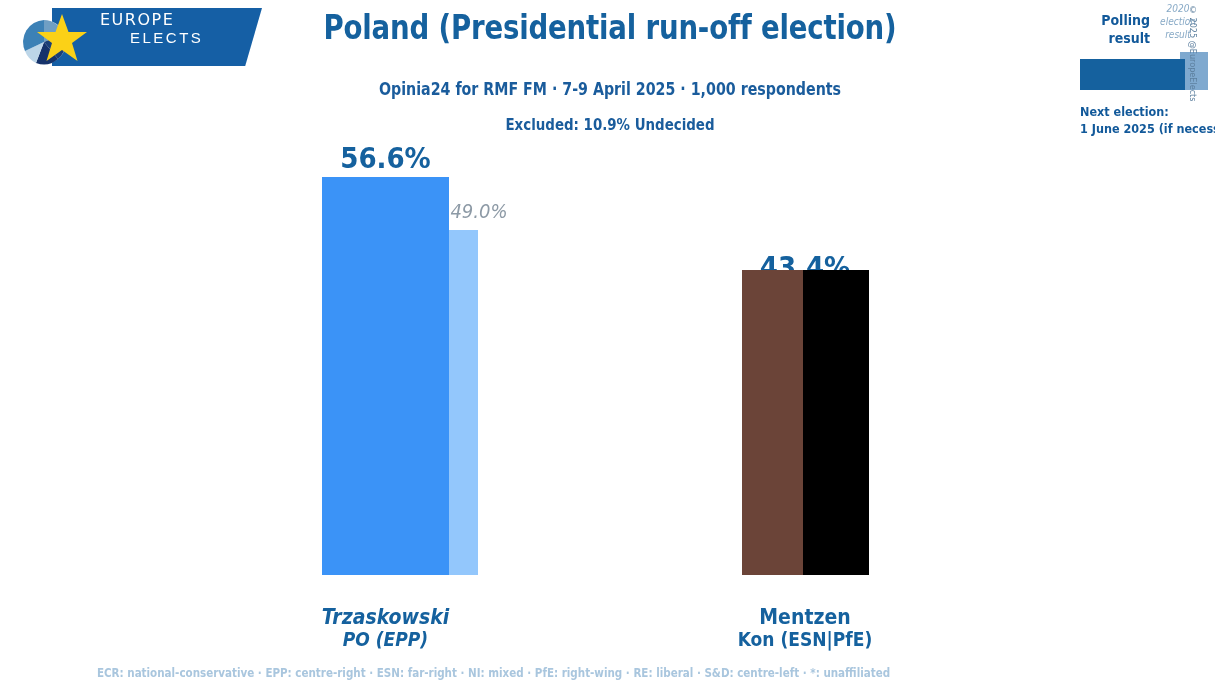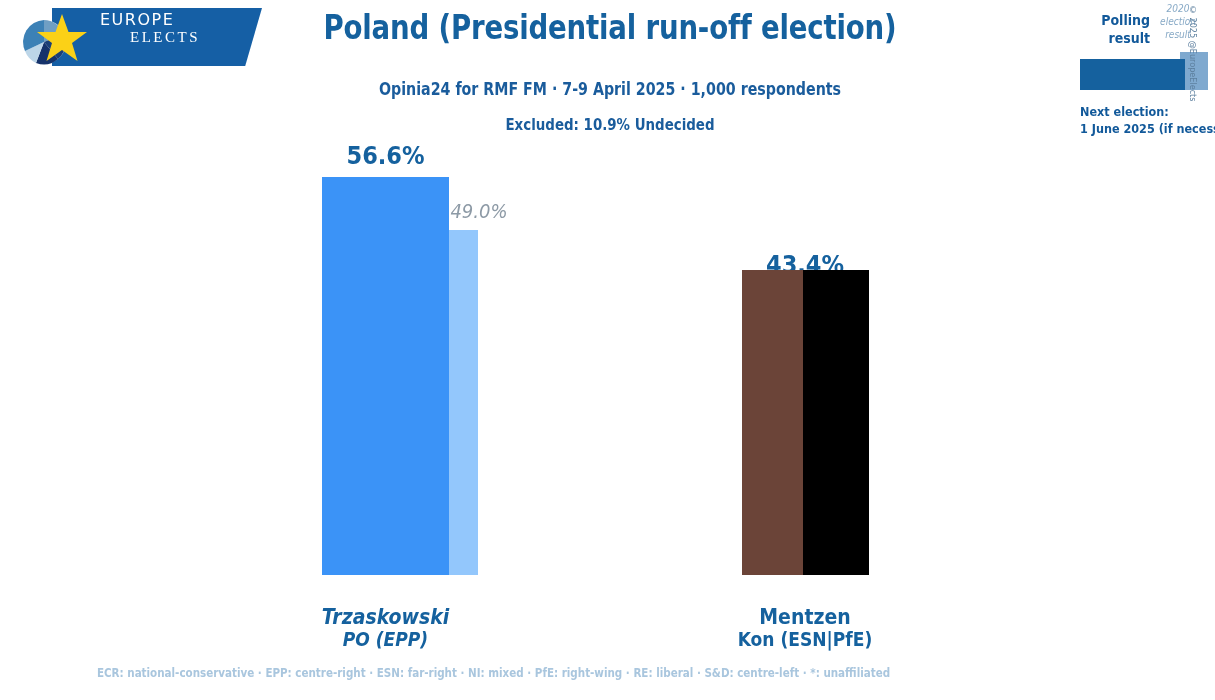--- a/index.html
+++ b/index.html
@@ -47,21 +47,21 @@
     font-weight: 400;
     font-family: "DejaVu Sans", sans-serif;
   }
   #logo-elects {
     font-size: 15px;
     letter-spacing: 2.5px;
     color: #ffffff;
     font-weight: 400;
     margin-top: 2px;
     margin-left: 30px;
-    font-family: Liberation Serif, serif;
+    font-family: Liberation Sans, sans-serif;
   }
   #logo-mark {
     position: absolute;
     left: 16px;
     top: 8px;
     width: 72px;
     height: 60px;
   }
 
   
@@ -188,21 +188,21 @@
   .bar-poll {
     position: absolute;
     bottom: 0;
   }
   .bar-prev {
     position: absolute;
     bottom: 0;
   }
   .bar-value-label {
     position: absolute;
-    font-size: 25px;
+    font-size: 29px;
     font-weight: bold;
     color: #15619e;
     font-family: "DejaVu Sans Condensed", "Liberation Sans Narrow", "Liberation Sans", sans-serif;
     white-space: nowrap;
     text-align: center;
   }
   .bar-prev-label {
     position: absolute;
     font-size: 20px;
     font-style: italic;

